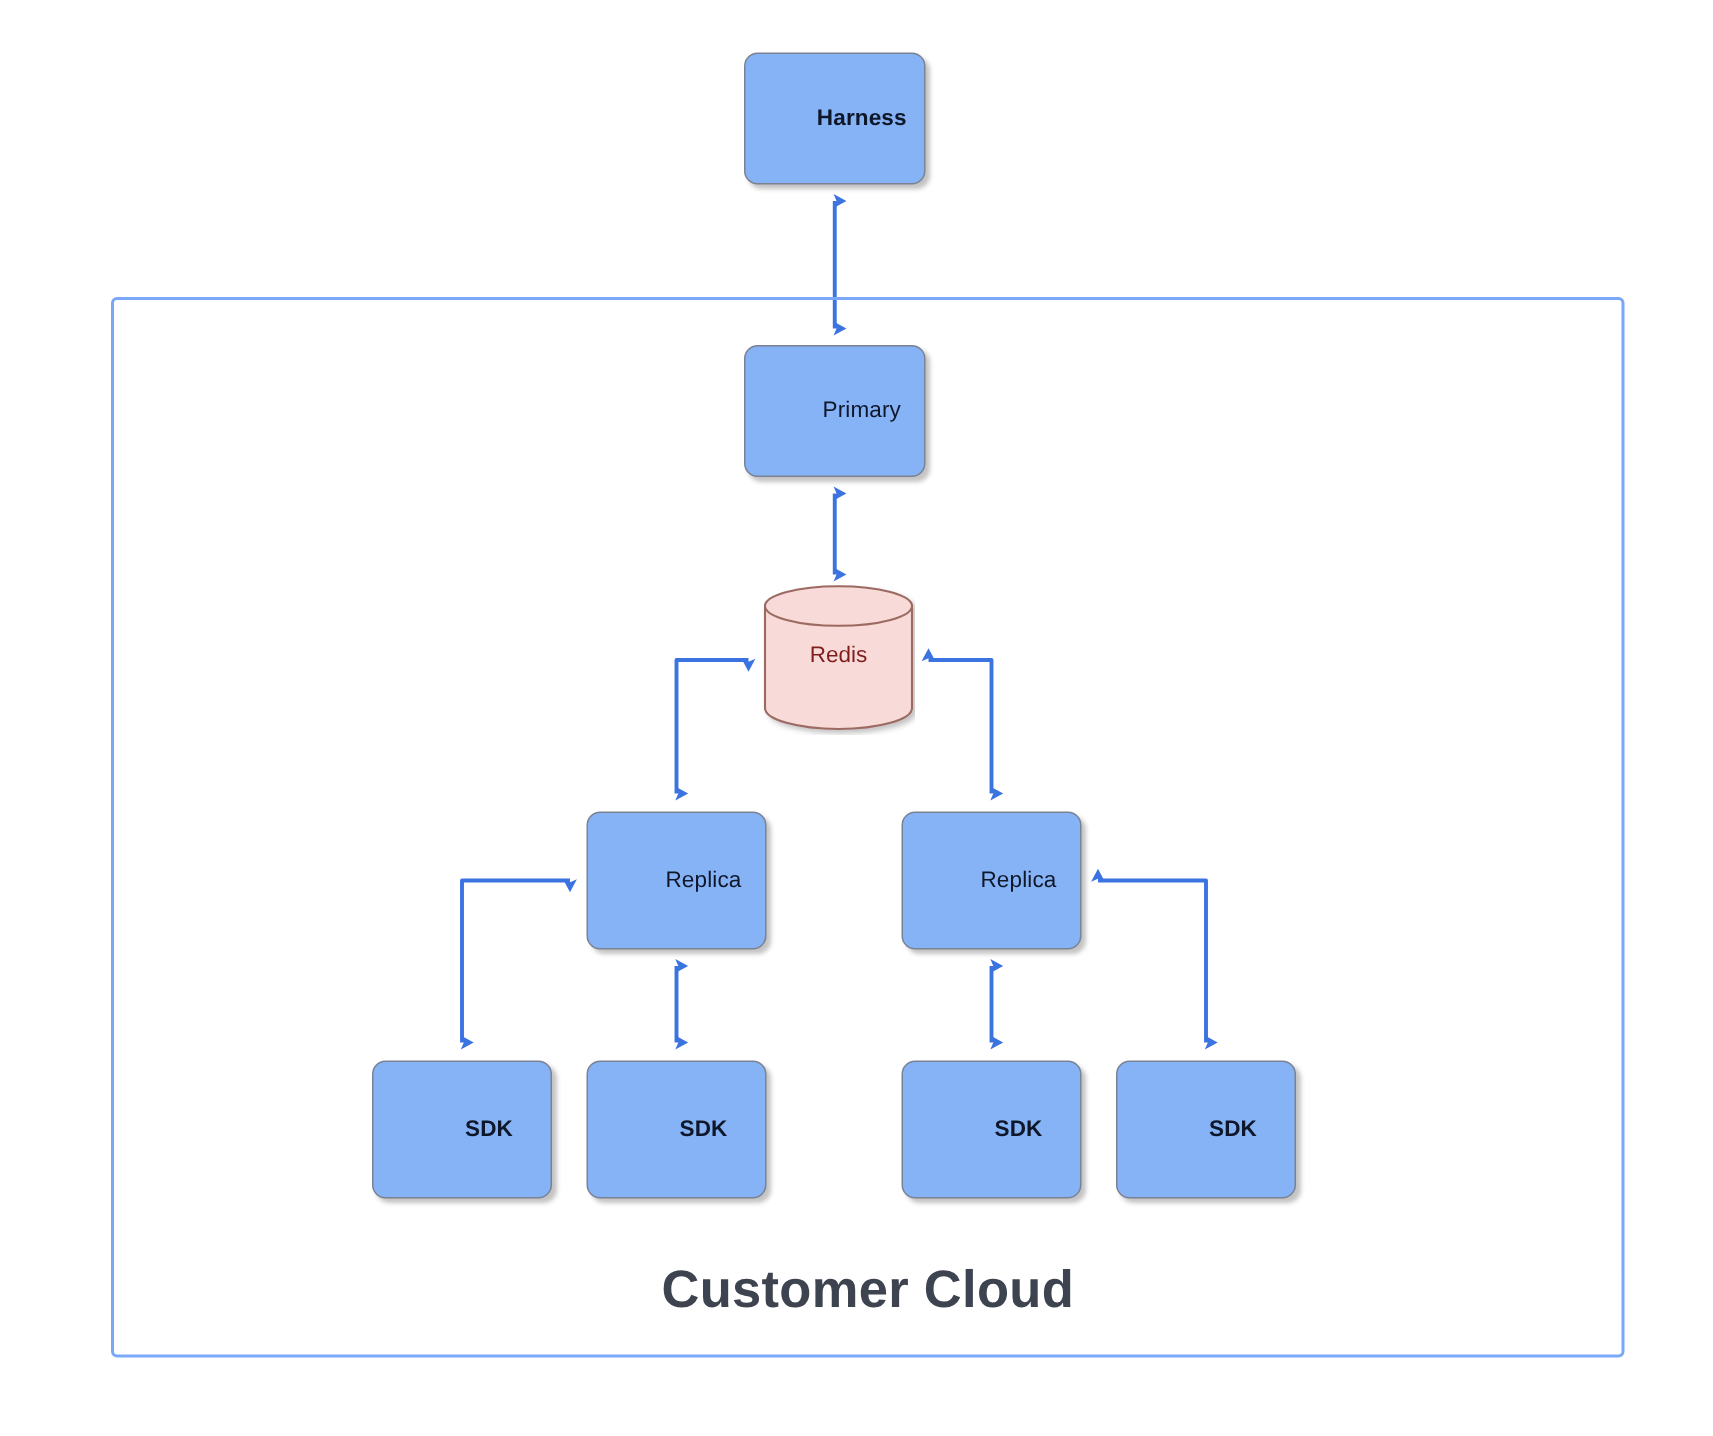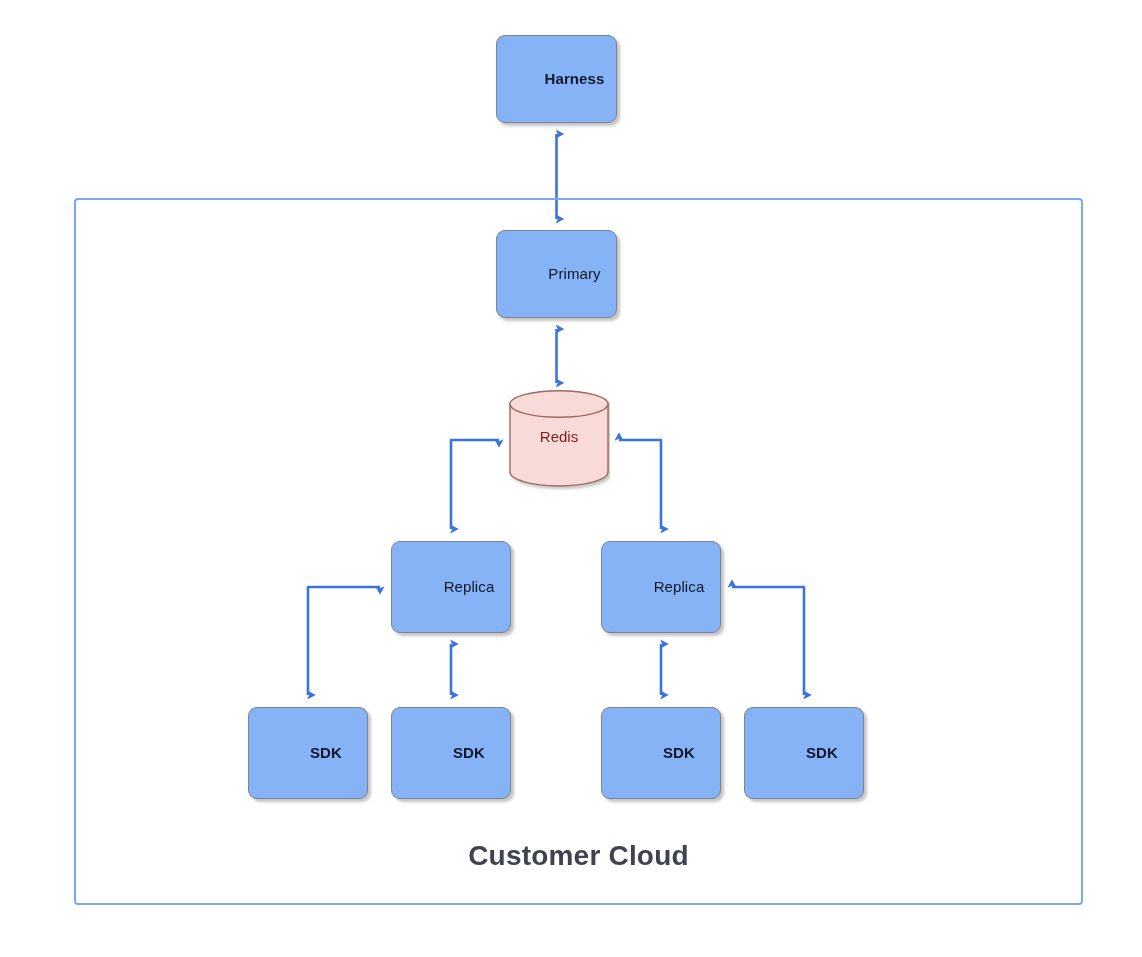--- a/index.html
+++ b/index.html
@@ -52,21 +52,21 @@
     box-sizing: border-box;
     border: 2.2px solid #7aa8f8;
     border-radius: 4px;
     background: transparent;
     z-index: 1;
   }
   .cloud-title {
     position: absolute;
     text-align: center;
     color: #3d4450;
-    font-size: 28px;
+    font-size: 35px;
     font-weight: bold;
     letter-spacing: 0.2px;
     z-index: 5;
   }
   .cylinder {
     position: absolute;
     z-index: 5;
   }
   .cyl-label {
     position: absolute;

